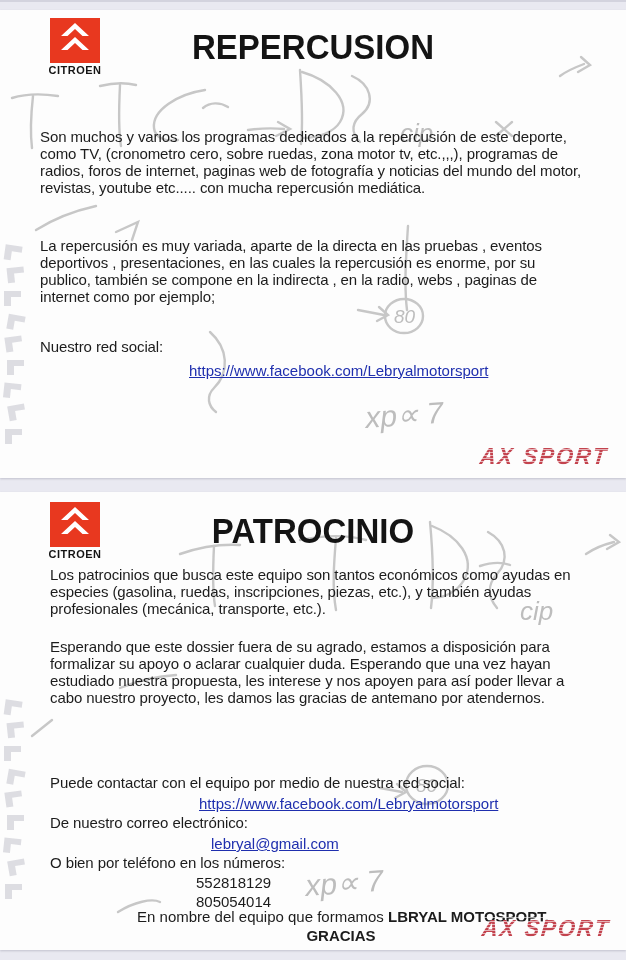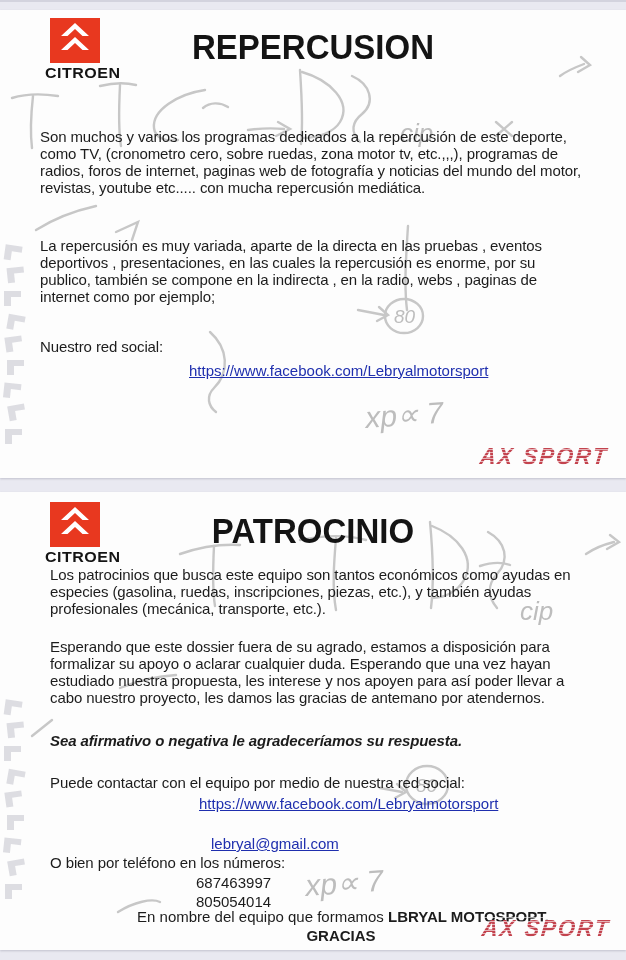--- a/index.html
+++ b/index.html
@@ -18,21 +18,21 @@
     box-shadow:0 1px 2px rgba(120,120,140,.35);
     overflow:hidden;
   }
   #page1{ top:10px;  height:468px; }
   #page2{ top:492px; height:458px; }
 
   
   .brand{ position:absolute; left:45px; width:60px; text-align:center; }
   #page1 .brand{ top:8px; } #page2 .brand{ top:10px; }
   .brand .mark{ width:50px; height:45px; display:block; margin:0 auto; }
-  .brand .name{ display:block; font-size:16px; font-weight:bold; letter-spacing:.5px;
+  .brand .name{ display:block; font-size:11px; font-weight:bold; letter-spacing:.5px;
     color:#141414; margin-top:1px; transform:scaleY(.95); }
 
   .title{
     position:absolute; left:0; width:626px; text-align:center;
     font-size:33px; font-weight:bold; color:#141414; letter-spacing:0;
     transform:scaleY(1.06);
   }
   #page1 .title{ top:18px; } #page2 .title{ top:20px; }
 
   .body-text{ position:absolute; font-size:15px; line-height:17px; color:#1c1c1c;
@@ -192,32 +192,32 @@
       </svg>
       <span class="name">CITROEN</span>
     </div>
 
     <div class="title">PATROCINIO</div>
 
     <div class="body-text" style="left:50px; top:74px; width:545px;">Los patrocinios que busca este equipo son tantos económicos como ayudas en especies (gasolina, ruedas, inscripciones, piezas, etc.), y también ayudas profesionales (mecánica, transporte, etc.).</div>
 
     <div class="body-text" style="left:50px; top:146px; width:545px;">Esperando que este dossier fuera de su agrado, estamos a disposición  para formalizar su apoyo o aclarar cualquier duda. Esperando que una vez hayan estudiado  nuestra propuesta,  les interese y nos apoyen para así poder llevar a cabo nuestro proyecto, les damos las gracias de antemano por atendernos.</div>
 
-    <div class="body-text bold-italic" style="left:50px; top:240px; width:545px;">Sea afirmativo o negativa le agradeceríamos su respuesta.</div>
 
     <div class="body-text" style="left:50px; top:282px; width:545px;">Puede contactar con el equipo por medio de nuestra red social:</div>
 
     <a class="doc-link indent-link" style="left:178px; top:303px;" href="#">https://www.facebook.com/Lebryalmotorsport</a>
 
+    <div class="body-text" style="left:50px; top:322px;">De nuestro correo electrónico:</div>
 
     <a class="doc-link indent-link" style="left:190px; top:343px;" href="#">lebryal@gmail.com</a>
 
     <div class="body-text" style="left:50px; top:362px;">O bien por  teléfono en los números:</div>
 
-    <div class="phone" style="left:196px; top:382px;">687463997</div>
+    <div class="phone" style="left:196px; top:382px;">552818129</div>
     <div class="phone" style="left:196px; top:401px;">805054014</div>
 
     <div class="closing" style="top:416px;">
       <span>En nombre del equipo que formamos </span><b>LBRYAL MOTOSPOPT.</b>
     </div>
 
     <div class="thanks" style="top:435px;">GRACIAS</div>
 
     <div class="ax-logo">AX SPORT</div>
   </div>

